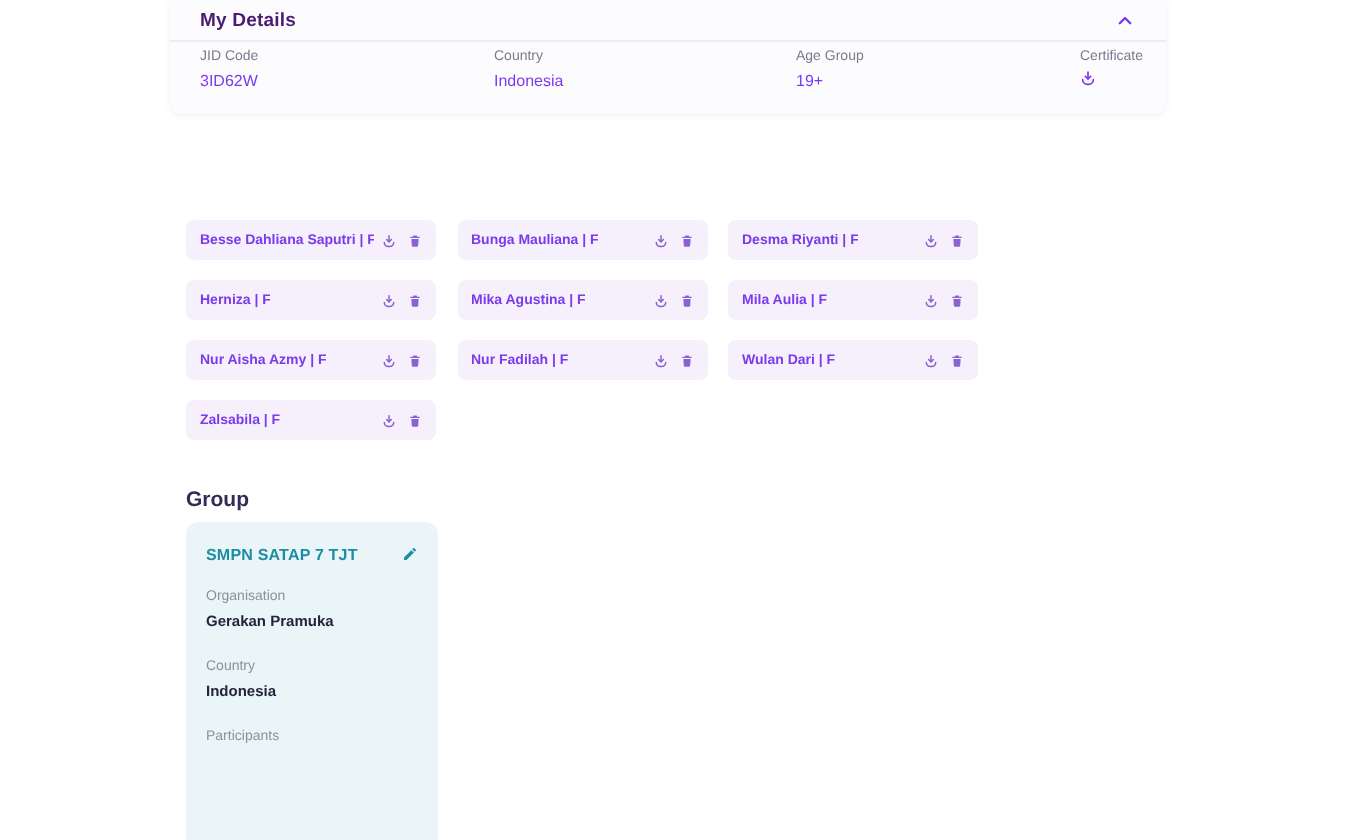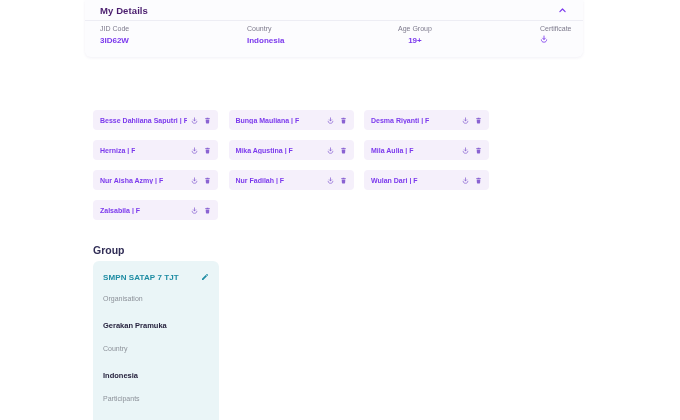--- a/index.html
+++ b/index.html
@@ -14,22 +14,22 @@
   .md-header { position:absolute; left:0; top:0; right:0; height:21px;
                border-bottom:1px solid #ededf4;
                display:flex; align-items:center; justify-content:space-between;
                padding:0 15px; }
   .md-title { font-size:9.5px; font-weight:bold; color:#4a1d6e; letter-spacing:0.1px; }
   .chevron-btn { width:12px; height:12px; display:flex; align-items:center; justify-content:center;
                  color:#7c3aed; cursor:pointer; background:none; border:none; }
   .chevron-btn svg { width:9px; height:9px; }
   .md-field { position:absolute; top:25px; }
   .md-label { font-size:7px; color:#7d7a8c; display:block; }
-  .md-value { font-size:8px; font-weight:bold; color:#7c3aed; display:block; margin-top:4px; }
-  .f1{left:15px;} .f2{left:162px;} .f3{left:313px;text-align:center;} .f4{left:455px;}
+  .md-value { font-size:8px; font-weight:normal; color:#7c3aed; display:block; margin-top:4px; }
+  .f1{left:15px;} .f2{left:162px;} .f3{left:313px;} .f4{left:455px;}
   .dl-btn { background:none; border:none; color:#7c3aed; cursor:pointer; padding:0; margin-top:3px; display:block; }
   .dl-btn svg { width:8px; height:8px; display:block; }
 
   
   .sect-heading { position:absolute; left:93px; font-size:10.5px; font-weight:bold; color:#312e56; }
   .h-children { top:90px; }
   .h-group { top:244px; }
 
   
   .children-grid { position:absolute; left:93px; top:110px; width:396px;
@@ -44,21 +44,21 @@
   .icon-btn svg { width:7px; height:7px; display:block; }
 
   
   .group-card { position:absolute; left:93px; top:261px; width:126px; height:190px;
                 background:#eaf5f7; border-radius:6px; padding:12px 10px; }
   .group-title-row { display:flex; align-items:flex-start; justify-content:space-between; }
   .group-name { font-size:8px; font-weight:bold; color:#1e8ca3; letter-spacing:0.1px; }
   .pencil-btn { background:none; border:none; padding:0; cursor:pointer; color:#1e8ca3; }
   .pencil-btn svg { width:8px; height:8px; display:block; }
   .g-label { font-size:7px; color:#8c9199; display:block; }
-  .g-value { font-size:7.5px; font-weight:bold; color:#27233e; display:block; margin-top:18px;
+  .g-value { font-size:7.5px; font-weight:bold; color:#27233e; display:block; margin-top:3px;
              line-height:12px; }
   .g-block { margin-top:13px; }
   .group-row { display:flex; margin-top:13px; }
   .g-col-country { width:64px; flex:none; }
   .g-col-location { flex:1; }
 </style>
 </head>
 <body>
 
 <svg width="0" height="0" style="position:absolute">

